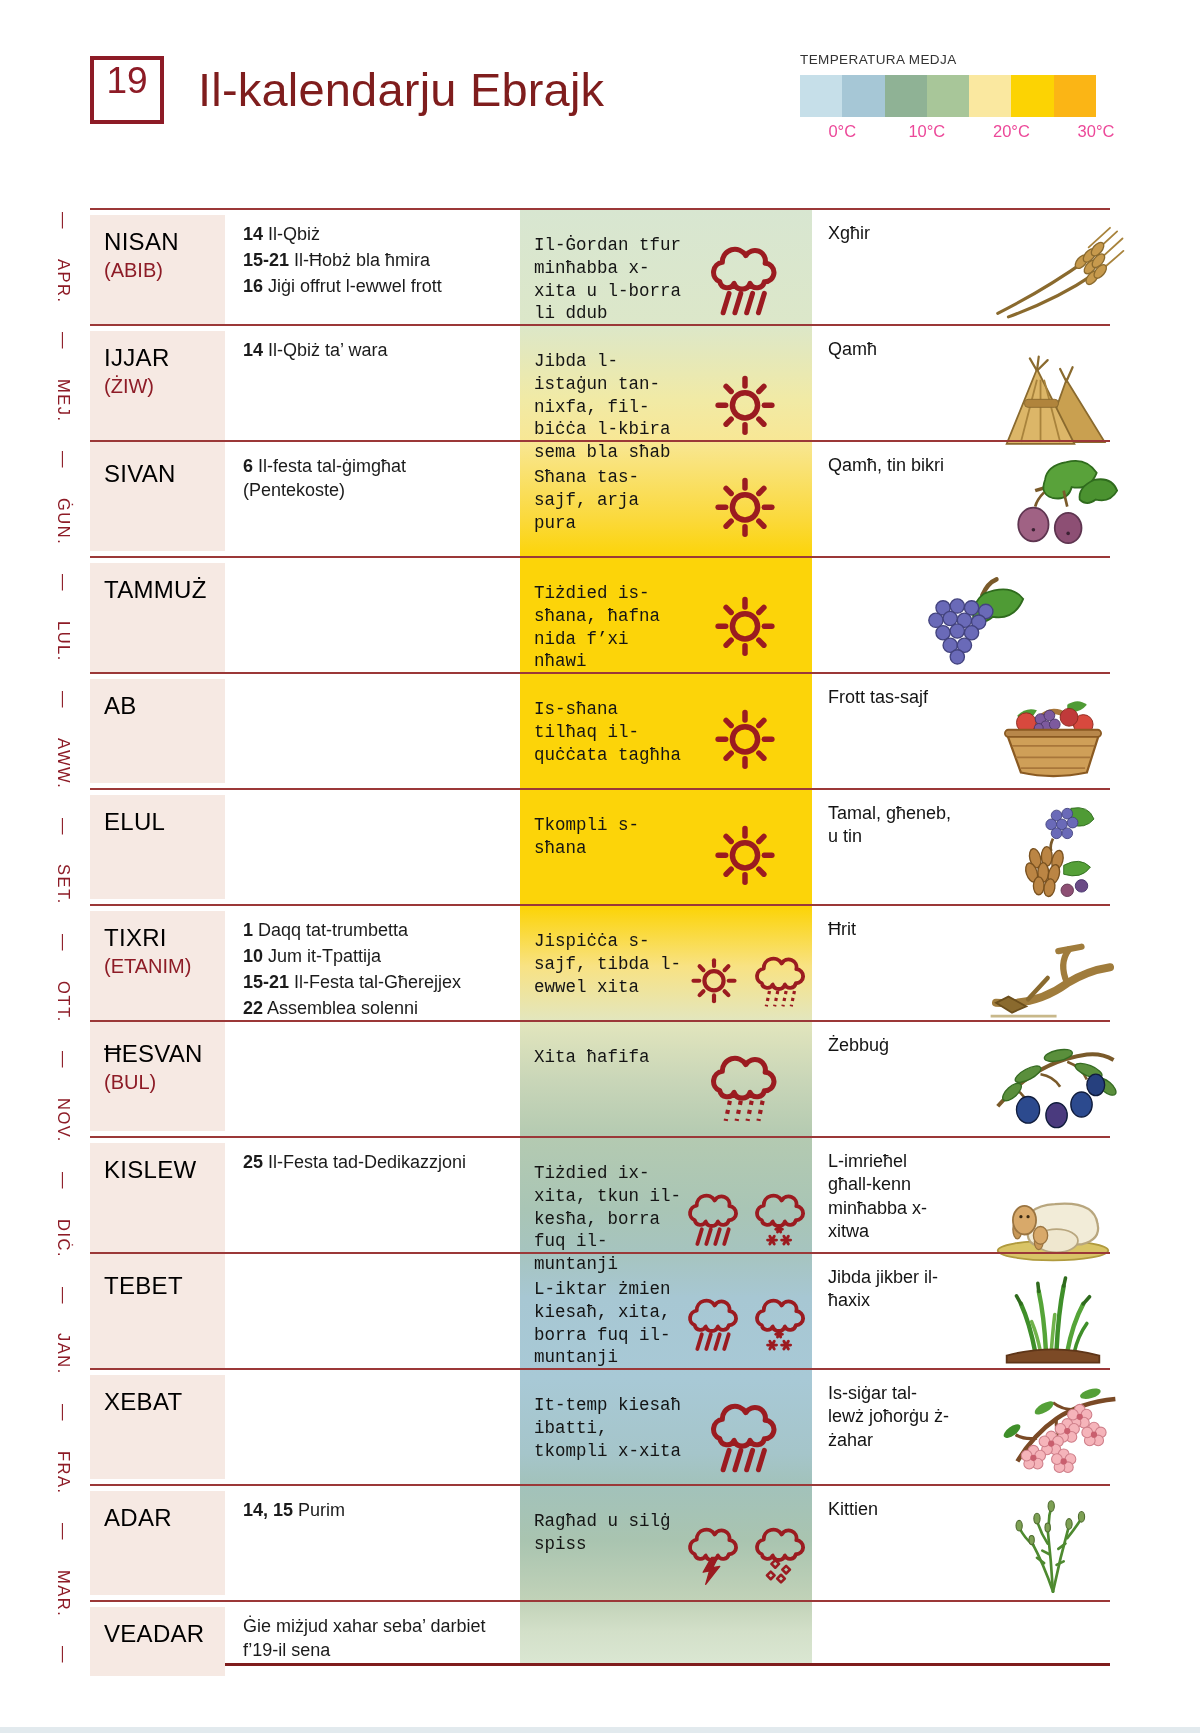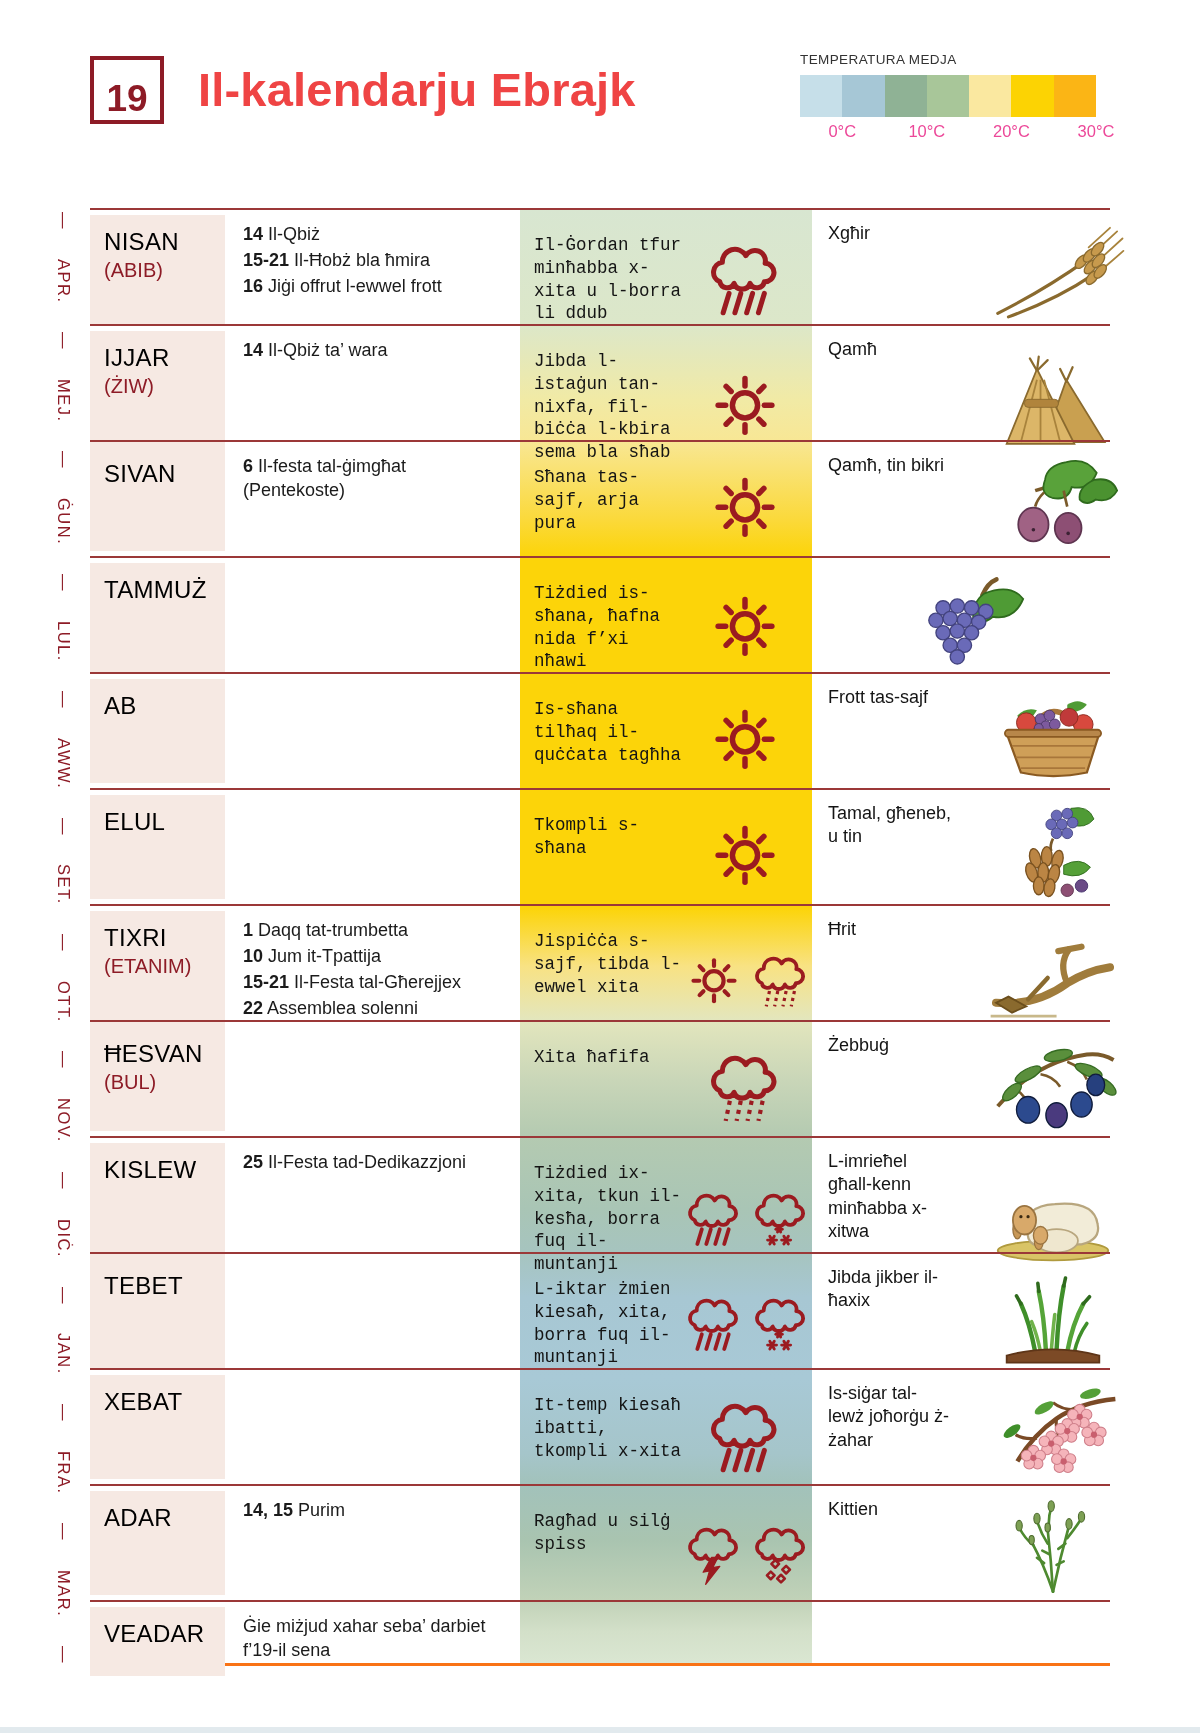--- a/index.html
+++ b/index.html
@@ -3,26 +3,26 @@
 <meta charset="utf-8">
 <style>
   html,body{margin:0;padding:0;}
   body{
     width:1200px;height:1733px;position:relative;background:#ffffff;
     font-family:"Liberation Sans","DejaVu Sans",sans-serif;color:#1b1b1b;overflow:hidden;
   }
   
   .pagenum-box{
     position:absolute;left:90px;top:56px;width:74px;height:68px;box-sizing:border-box;
-    border:4px solid #8d1b26;display:flex;align-items:flex-end;justify-content:center;
-    font-size:37px;color:#8d1b26;font-weight:bold;
+    border:4px solid #8d1b26;display:flex;align-items:flex-start;justify-content:center;
+    font-size:37px;color:#8d1b26;
   }
   .title{
-    position:absolute;left:198px;top:62px;margin:0;font-size:47px;font-weight:700;
-    color:#ef4444;letter-spacing:.2px;text-align:right;
+    position:absolute;left:198px;top:62px;margin:0;font-size:47px;font-weight:400;
+    color:#7f1d1d;letter-spacing:.2px;text-align:right;
   }
   .legend{position:absolute;left:800px;top:52px;width:316px;}
   .legend-title{font-size:13.5px;color:#333;letter-spacing:.4px;margin-bottom:8px;}
   .legend-swatches{display:flex;width:296px;height:42px;}
   .legend-swatches span{flex:1;}
   .legend-labels{position:relative;height:22px;margin-top:5px;font-size:16.5px;color:#ec4899;}
   .legend-labels span{position:absolute;transform:translateX(-50%);white-space:nowrap;}
   
   .greg-strip{
     position:absolute;left:48px;top:212px;height:1452px;width:30px;
@@ -38,21 +38,21 @@
       #d8e6d1 0px,#dce7c9 116px,#f1eaa5 192px,#f8e795 232px,#fbd93a 312px,
       #fcd409 348px,#fcd409 700px,#f8e283 758px,#e3e6bd 812px,#c9d6b8 872px,
       #b4cab1 928px,#a9c5b5 1000px,#a6c4bf 1044px,#a7c7d3 1090px,#a8c9d6 1170px,
       #a5c5ca 1245px,#a2c2bb 1276px,#a9c4b0 1332px,#c1d2b8 1392px,#d3e0c9 1424px,#dbe7d3 1458px);
   }
   .row{
     position:relative;z-index:1;display:grid;grid-template-columns:135px 295px 292px 298px;
     height:116px;box-sizing:border-box;border-top:2px solid #9b3838;
   }
   .row.compact{height:66px;}
-  #rows .row:last-child{border-bottom:3px solid #f97316;}
+  #rows .row:last-child{border-bottom:3px solid #7f1d1d;}
   .month-cell{height:100%;}
   .month-bg{
     box-sizing:border-box;height:calc(100% - 10px);margin:5px 0;background:#f6e9e3;
     padding:13px 4px 0 14px;
   }
   .month-name{font-size:24px;color:#000000;letter-spacing:.3px;}
   .month-alt{font-size:20px;color:#8d1b26;margin-top:3px;}
   .events-cell{padding:13px 10px 16px 18px;font-size:18px;line-height:1.33;color:#1b1b1b;}
   .event-line{margin-bottom:2px;}
   .event-line b{font-weight:700;}

